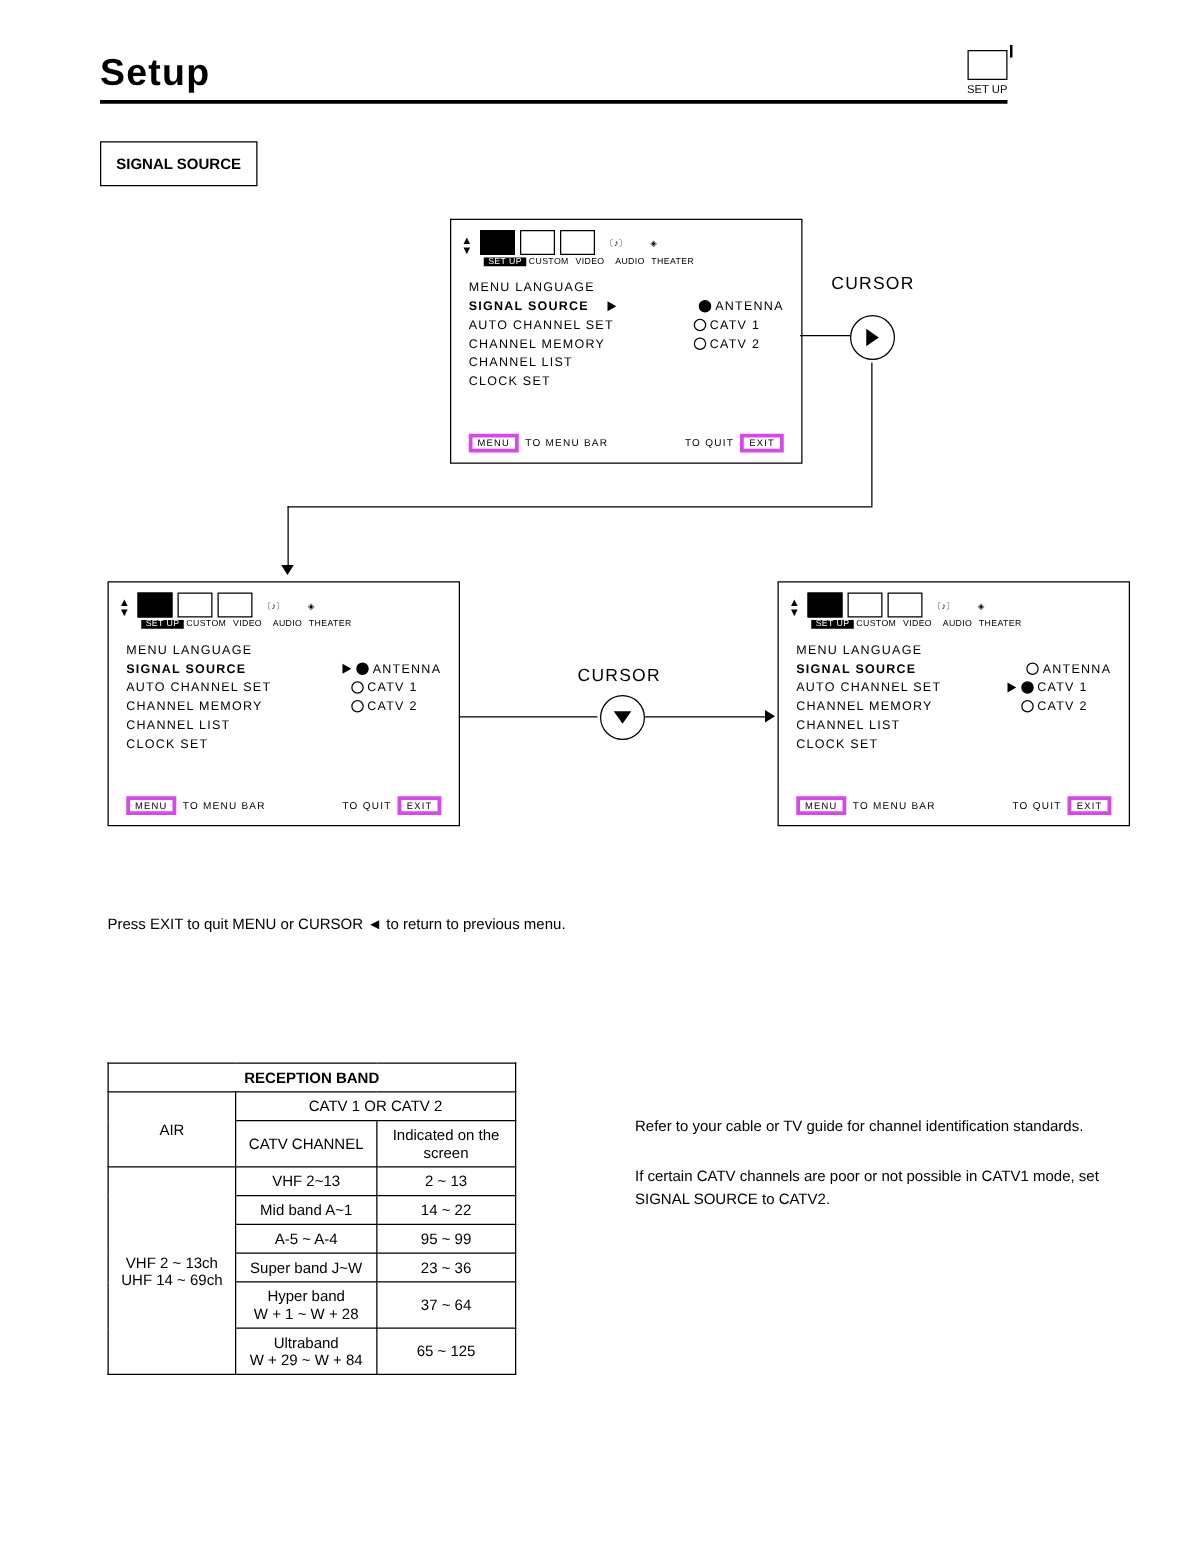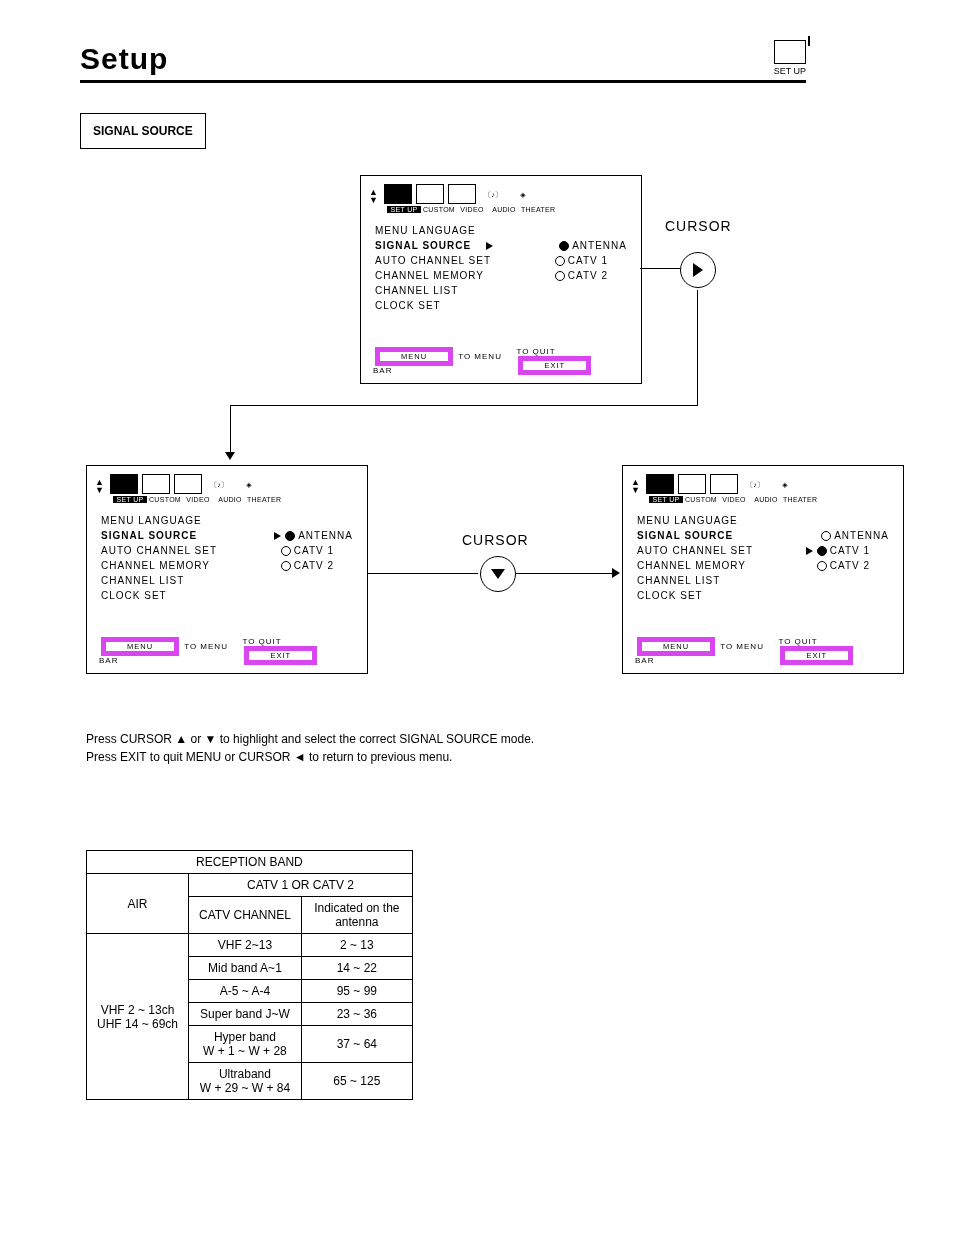--- a/index.html
+++ b/index.html
@@ -61,39 +61,39 @@
   .osd .labels span{min-width:30px;text-align:center}
   .osd .menu{
     padding:4px 14px 10px 14px;font-size:10px;letter-spacing:1px;line-height:15px
   }
   .osd .menu .line{display:flex;justify-content:space-between}
   .osd .menu .bold{font-weight:bold}
   .osd .opt{white-space:nowrap}
   .osd .footer{
     display:flex;justify-content:space-between;padding:24px 12px 8px;font-size:8px;letter-spacing:1px
   }
-  .osd .footer .btn{border:5px solid #d946ef;padding:0 21px;font-size:7.5px;margin:0 2px;display:inline-block}
+  .osd .footer .btn{border:3px solid #d946ef;padding:0 4px;font-size:7.5px;margin:0 2px;display:inline-block}
   
   .radio-off{display:inline-block;width:8px;height:8px;border:1px solid #000;border-radius:50%;margin-right:3px;vertical-align:middle}
   .radio-on{display:inline-block;width:8px;height:8px;border:1px solid #000;border-radius:50%;background:#000;margin-right:3px;vertical-align:middle}
   .rarrow{display:inline-block;width:0;height:0;border-top:4px solid transparent;border-bottom:4px solid transparent;border-left:7px solid #000;vertical-align:middle;margin-right:4px}
   
   .cursor-label{position:absolute;font-size:14px;letter-spacing:1px}
   .cursor-btn{
     position:absolute;width:34px;height:34px;border:1px solid #000;border-radius:50%;display:flex;align-items:center;justify-content:center
   }
   
   .connector{position:absolute;border-color:#000;border-style:solid}
   
   .instructions{position:absolute;left:86px;top:730px;font-size:12px;line-height:18px}
   
   .table-wrap{position:absolute;left:86px;top:850px}
   table.band{border-collapse:collapse;font-size:12px}
   table.band td, table.band th{border:1px solid #000;padding:4px 10px;text-align:center}
-  table.band th{font-weight:normal}
+  table.band th{font-weight:bold}
   
   .right-text{position:absolute;left:508px;top:870px;font-size:12px;line-height:18px;width:400px}
   
   .pagenum{position:absolute;bottom:15px;left:0;right:0;text-align:center;font-size:13px}
 </style>
 </head>
 <body>
 
 <div class="page">
 
@@ -248,37 +248,36 @@
       <div>CHANNEL LIST</div>
       <div>CLOCK SET</div>
     </div>
     <div class="footer">
       <span><span class="btn">MENU</span> <span>TO MENU BAR</span></span>
       <span><span>TO QUIT</span> <span class="btn">EXIT</span></span>
     </div>
   </div>
 
   <div class="instructions">
-    <div>Press CURSOR ▲ or ▼ to highlight and select the correct SIGNAL SOURCE mode.</div>
     <div>Press EXIT to quit MENU or CURSOR ◄ to return to previous menu.</div>
   </div>
 
   <div class="table-wrap">
     <table class="band">
       <tbody>
           <tr>
             <th colspan="3">RECEPTION BAND</th>
           </tr>
       <tr>
         <td rowspan="2">AIR</td>
         <td colspan="2">CATV 1 OR CATV 2</td>
       </tr>
       <tr>
         <td>CATV CHANNEL</td>
-        <td style="white-space:normal;width:90px">Indicated on the antenna</td>
+        <td style="white-space:normal;width:90px">Indicated on the screen</td>
       </tr>
       <tr>
         <td rowspan="6" style="white-space:pre-line"><span>VHF 2 ~ 13ch</span><br><span>UHF 14 ~ 69ch</span></td>
         <td>VHF 2~13</td>
             <td>2 ~ 13</td>
       </tr>
       <tr>
             <td>Mid band A~1</td>
             <td>14 ~ 22</td>
           </tr>
@@ -298,15 +297,17 @@
       <tr>
             <td style="white-space:pre-line">Ultraband
 W + 29 ~ W + 84</td>
             <td>65 ~ 125</td>
           </tr>
     </tbody>
       </table>
   </div>
 
   <div class="right-text">
+    <p style="margin-top:22px">Refer to your cable or TV guide for channel identification standards.</p>
+    <p style="margin-top:22px">If certain CATV channels are poor or not possible in CATV1 mode, set SIGNAL SOURCE to CATV2.</p>
   </div>
 
 </div>
 
 </body></html>

